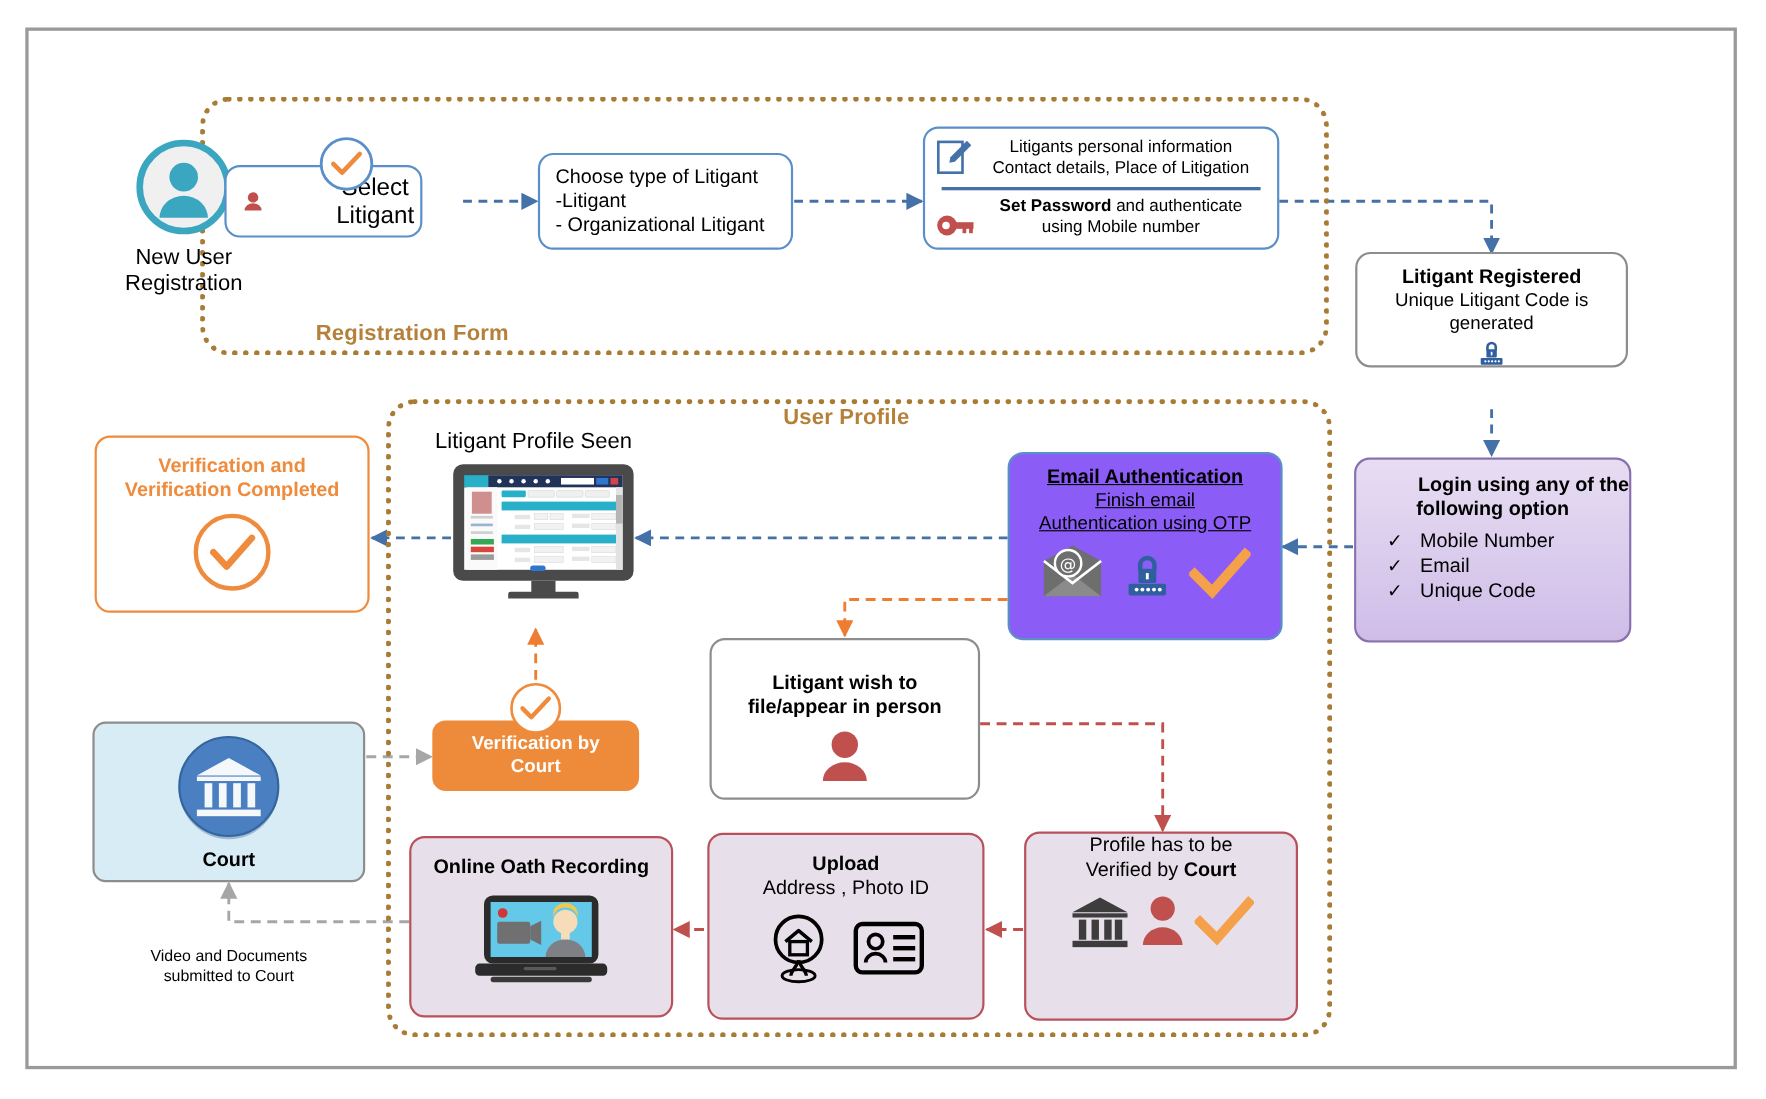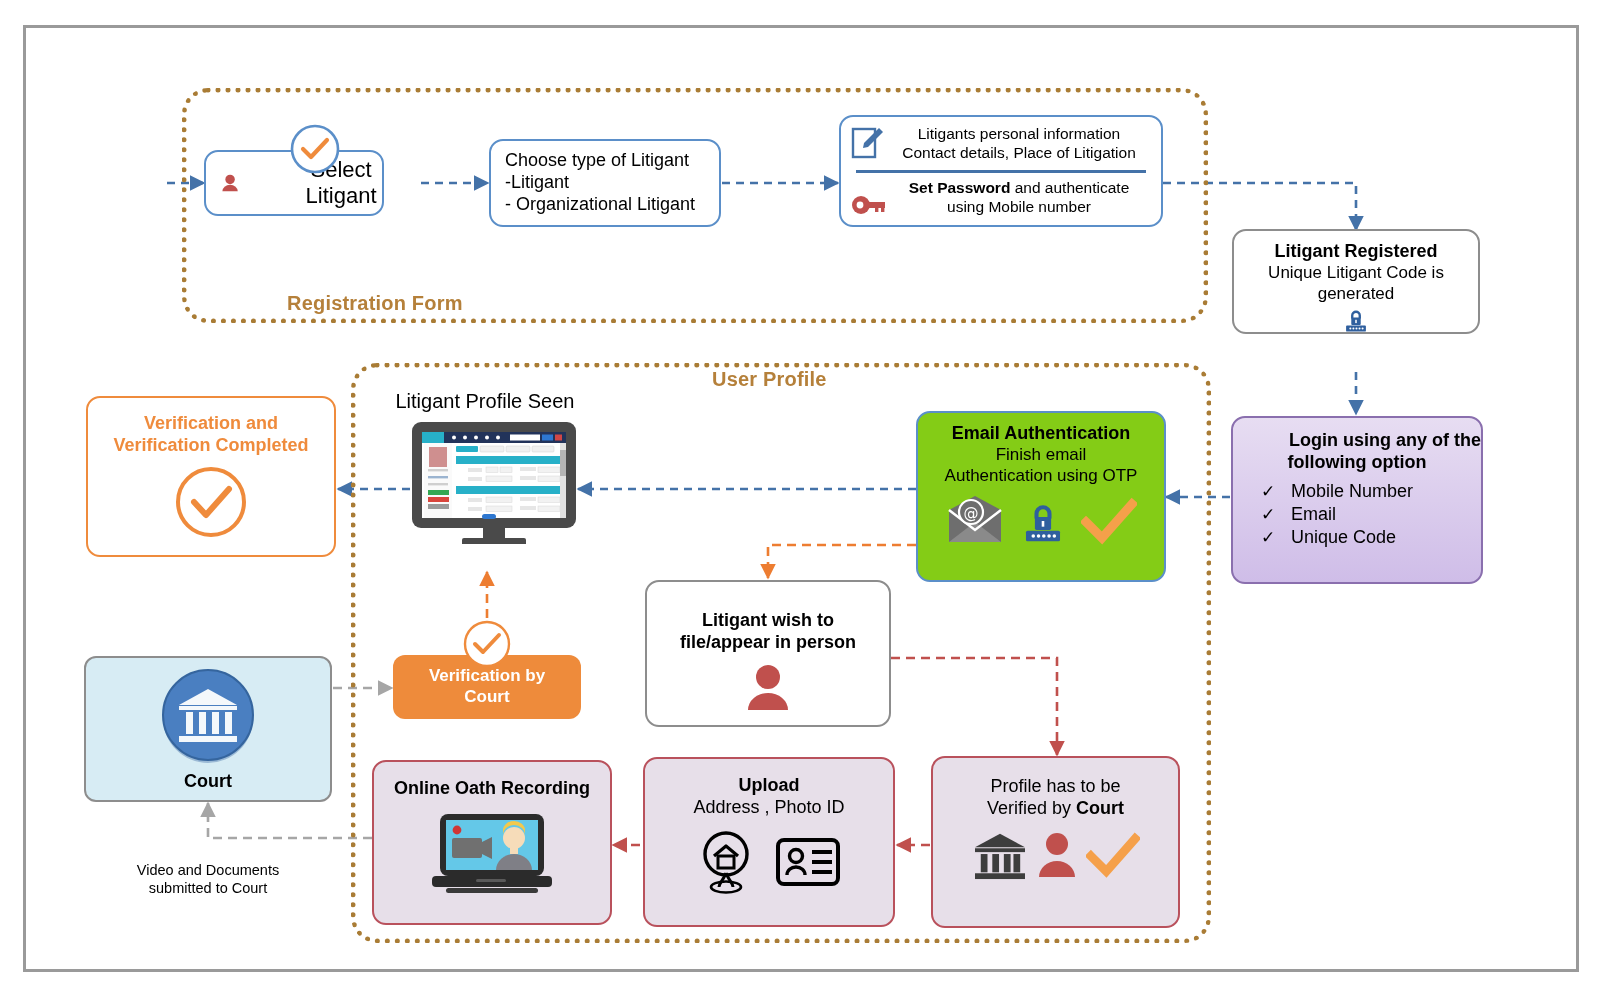--- a/index.html
+++ b/index.html
@@ -16,21 +16,21 @@
   .group-label{position:absolute;font-weight:bold;color:#b5803a;font-size:20px;
      letter-spacing:.2px;white-space:nowrap;}
 
   
   .node{border-radius:14px;background:#fff;display:flex;flex-direction:column;
      align-items:center;justify-content:center;text-align:center;}
   .blue-node{border:2.5px solid #5b8fc9;}
   .grey-node{border:2.5px solid #8d8d8d;}
   .orange-node{border:2.5px solid #ef8b3c;color:#ef8b3c;}
   .red-node{border:2.5px solid #b9515c;background:#e7dfe9;}
-  .lightblue-node{border:2.5px solid #5b8fc9;background:#84cc16;}
+  .lightblue-node{border:2.5px solid #5b8fc9;background:#8b5cf6;text-decoration:underline;}
   .court-node{border:2px solid #8d8d8d;background:#d7ecf4;border-radius:12px;}
   .purple-node{border:2.5px solid #8a6fae;border-radius:14px;
      background:linear-gradient(180deg,#e7ddf2 0%,#cfbde8 100%);}
   .solid-orange{background:#ee8b3b;border:none;border-radius:12px;color:#fff;}
 
   .t{line-height:1.22;}
   .b{font-weight:bold;}
   .f14{font-size:14.5px;}
   .f15{font-size:15.5px;}
   .f16{font-size:17px;}
@@ -94,20 +94,29 @@
 
     <path d="M372,838 L208,838 L208,803" fill="none" stroke="#a6a6a6" stroke-width="2.6" stroke-dasharray="9,6" marker-end="url(#ah-grey)"></path>
   </svg>
 
   <div class="abs dotted-group" style="left:182px;top:88px;width:1026px;height:235px;"></div>
   <div class="group-label" style="left:287px;top:292px;">Registration Form</div>
 
   <div class="abs dotted-group" style="left:351px;top:363px;width:860px;height:580px;"></div>
   <div class="group-label" style="left:712px;top:368px;">User Profile</div>
 
+  <div class="abs" style="left:82px;top:126px;width:170px;height:170px;">
+    <svg width="88" height="88" viewBox="0 0 88 88" style="margin:0 auto;display:block;">
+      <circle cx="44" cy="44" r="40" fill="#f0f0f0" stroke="#3aa6c0" stroke-width="6"></circle>
+      <circle cx="44" cy="35" r="13" fill="#3aa6c0"></circle>
+      <path d="M22,72 a22,20 0 0 1 44,0 z" fill="#3aa6c0"></path>
+    </svg>
+    <div class="t f19" style="text-align:center;margin-top:8px;">New User</div>
+    <div class="t f19" style="text-align:center;">Registration</div>
+  </div>
 
   <div class="abs node blue-node" style="left:204px;top:150px;width:180px;height:66px;flex-direction:row;justify-content:flex-start;padding-left:14px;background:#fff;gap:48px;">
     <svg width="34" height="34" viewBox="0 0 34 34">
       <circle cx="17" cy="11" r="8" fill="#c0504d"></circle>
       <path d="M4,31 a13,11 0 0 1 26,0 z" fill="#c0504d"></path>
     </svg>
     <span class="f21" style="margin-left:12px;">Select Litigant</span>
   </div>
   <svg class="abs" width="52" height="52" viewBox="0 0 52 52" style="left:289px;top:123px;">
     <circle cx="26" cy="26" r="23" fill="#fff" stroke="#5b8fc9" stroke-width="2.6"></circle>
@@ -307,21 +316,21 @@
 
   <div class="abs node grey-node" style="left:645px;top:580px;width:246px;height:147px;padding-top:28px;justify-content:flex-start;">
     <div class="t f17 b">Litigant wish to</div>
     <div class="t f17 b">file/appear in person</div>
     <svg width="52" height="52" viewBox="0 0 52 52" style="margin-top:8px;">
       <circle cx="26" cy="15" r="12" fill="#c0504d"></circle>
       <path d="M6,48 a20,17 0 0 1 40,0 z" fill="#c0504d"></path>
     </svg>
   </div>
 
-  <div class="abs node red-node" style="left:931px;top:756px;width:249px;height:172px;padding-top:18px;justify-content:flex-start;">
+  <div class="abs node red-node" style="left:931px;top:756px;width:249px;height:172px;justify-content:flex-start;">
     <div class="t f17">Profile has to be</div>
     <div class="t f17"><span>Verified by </span><span class="b">Court</span></div>
     <div style="display:flex;align-items:center;gap:6px;margin-top:10px;">
       <svg width="56" height="50" viewBox="0 0 58 52">
         <path d="M29,4 L55,18 L3,18 Z" fill="#3d3d3d"></path>
         <rect x="3" y="19" width="52" height="4" fill="#3d3d3d"></rect>
         <rect x="9" y="25" width="7" height="19" fill="#3d3d3d"></rect>
         <rect x="21" y="25" width="7" height="19" fill="#3d3d3d"></rect>
         <rect x="33" y="25" width="7" height="19" fill="#3d3d3d"></rect>
         <rect x="43" y="25" width="7" height="19" fill="#3d3d3d"></rect>

